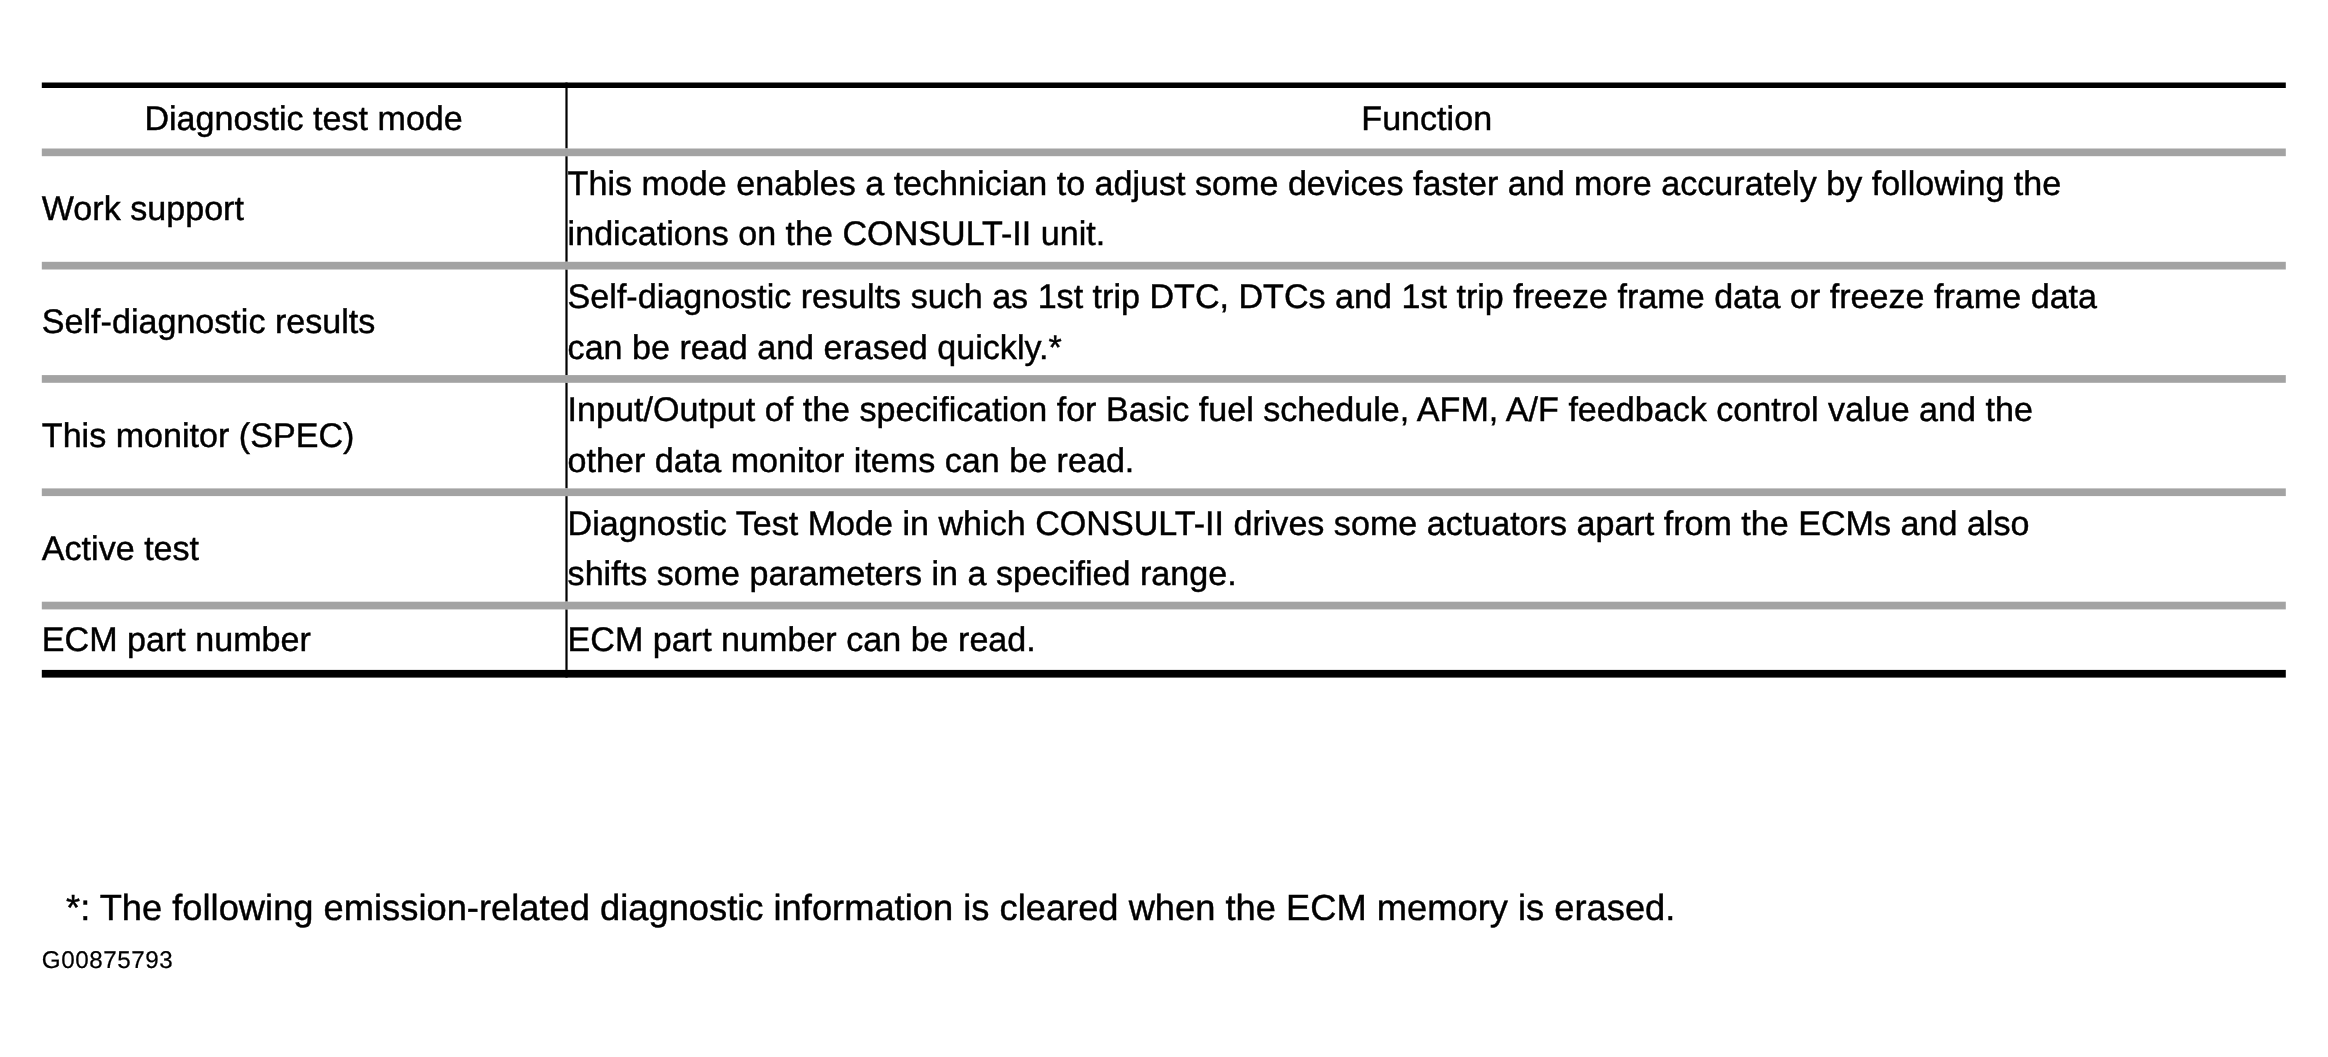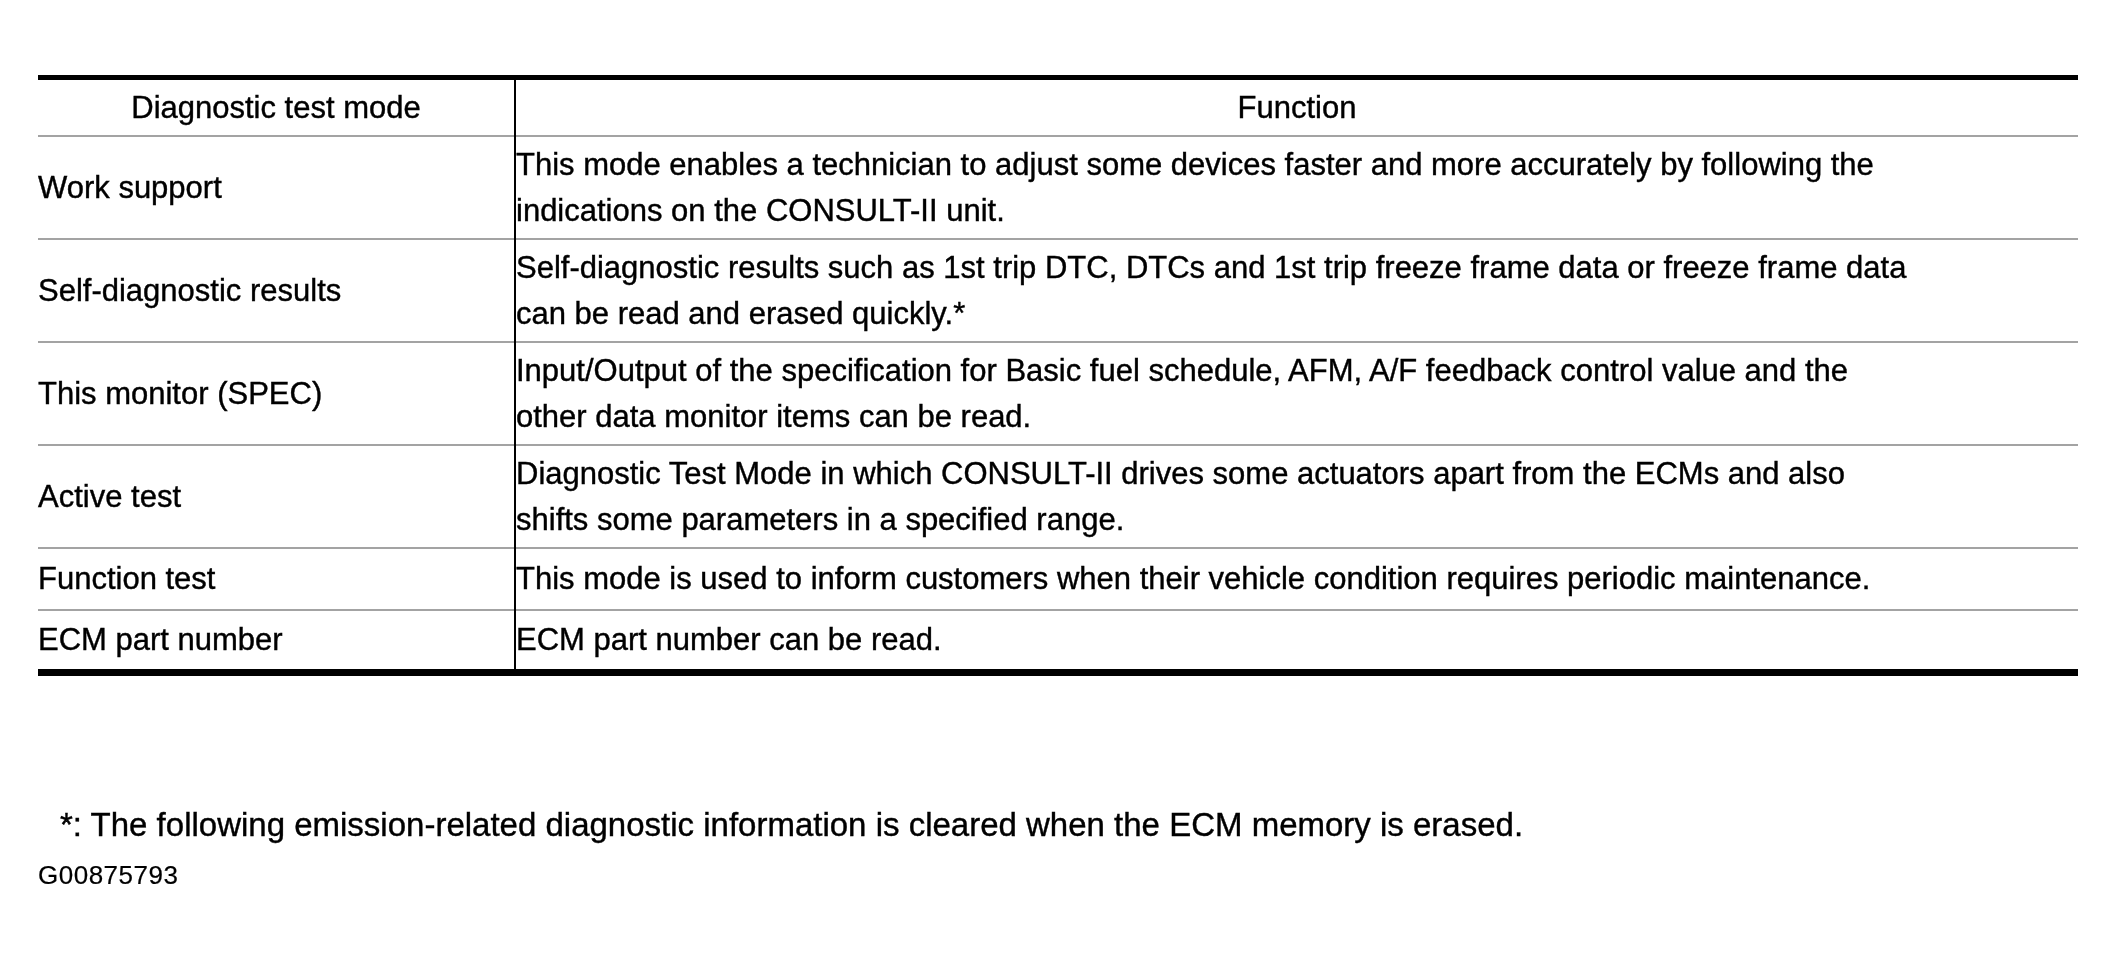--- a/index.html
+++ b/index.html
@@ -26,21 +26,21 @@
     border-top: 5px solid #000;
     border-bottom: 7px solid #000;
     font-size: 31px;
   }
   table.diag col.c-mode { width: 477px; }
   table.diag th, table.diag td {
     padding: 0;
     vertical-align: middle;
     font-weight: normal;
   }
-  table.diag tr { border-bottom: 2px solid #a3a3a3; }
+  table.diag tr { border-bottom: 7px solid #a3a3a3; }
   table.diag tr:last-child { border-bottom: none; }
   td.fn, th.fn { border-left: 2px solid #000; }
   th.hd { text-align: center; height: 55px; }
   td.mode { padding-left: 24px; }
   td.fn { padding-left: 20px; margin-left: 28px; }
   tr.r2 { height: 103px; }
   tr.r1 { height: 62px; }
   .line { white-space: nowrap; line-height: 46px; }
   .one  { white-space: nowrap; line-height: 34px; }
   .footnote {
@@ -48,21 +48,21 @@
     left: 40px;
     top: 806px;
     font-size: 33px;
     white-space: nowrap;
     margin-left: 20px;
   }
   .figcode {
     position: absolute;
     left: 38px;
     top: 860px;
-    font-size: 26px;
+    font-size: 22px;
     letter-spacing: 0.5px;
     -webkit-text-stroke: 0.2px #000;
   }
 </style>
 </head>
 <body>
 
 <div class="page">
 
   <table class="diag">
@@ -97,26 +97,20 @@
       </td>
     </tr>
     <tr class="r2">
       <td class="mode">Active test</td>
       <td class="fn">
         <div class="line">Diagnostic Test Mode in which CONSULT-II drives some actuators apart from the ECMs and also</div>
         <div class="line">shifts some parameters in a specified range.</div>
       </td>
     </tr>
     <tr class="r1">
-      <td class="mode">Function test</td>
-      <td class="fn">
-        <div class="one">This mode is used to inform customers when their vehicle condition requires periodic maintenance.</div>
-      </td>
-    </tr>
-    <tr class="r1">
       <td class="mode">ECM part number</td>
       <td class="fn">
         <div class="one">ECM part number can be read.</div>
       </td>
     </tr>
   </tbody>
     </table>
 
   <div class="footnote">*: The following emission-related diagnostic information is cleared when the ECM memory is erased.</div>
   <div class="figcode">G00875793</div>

